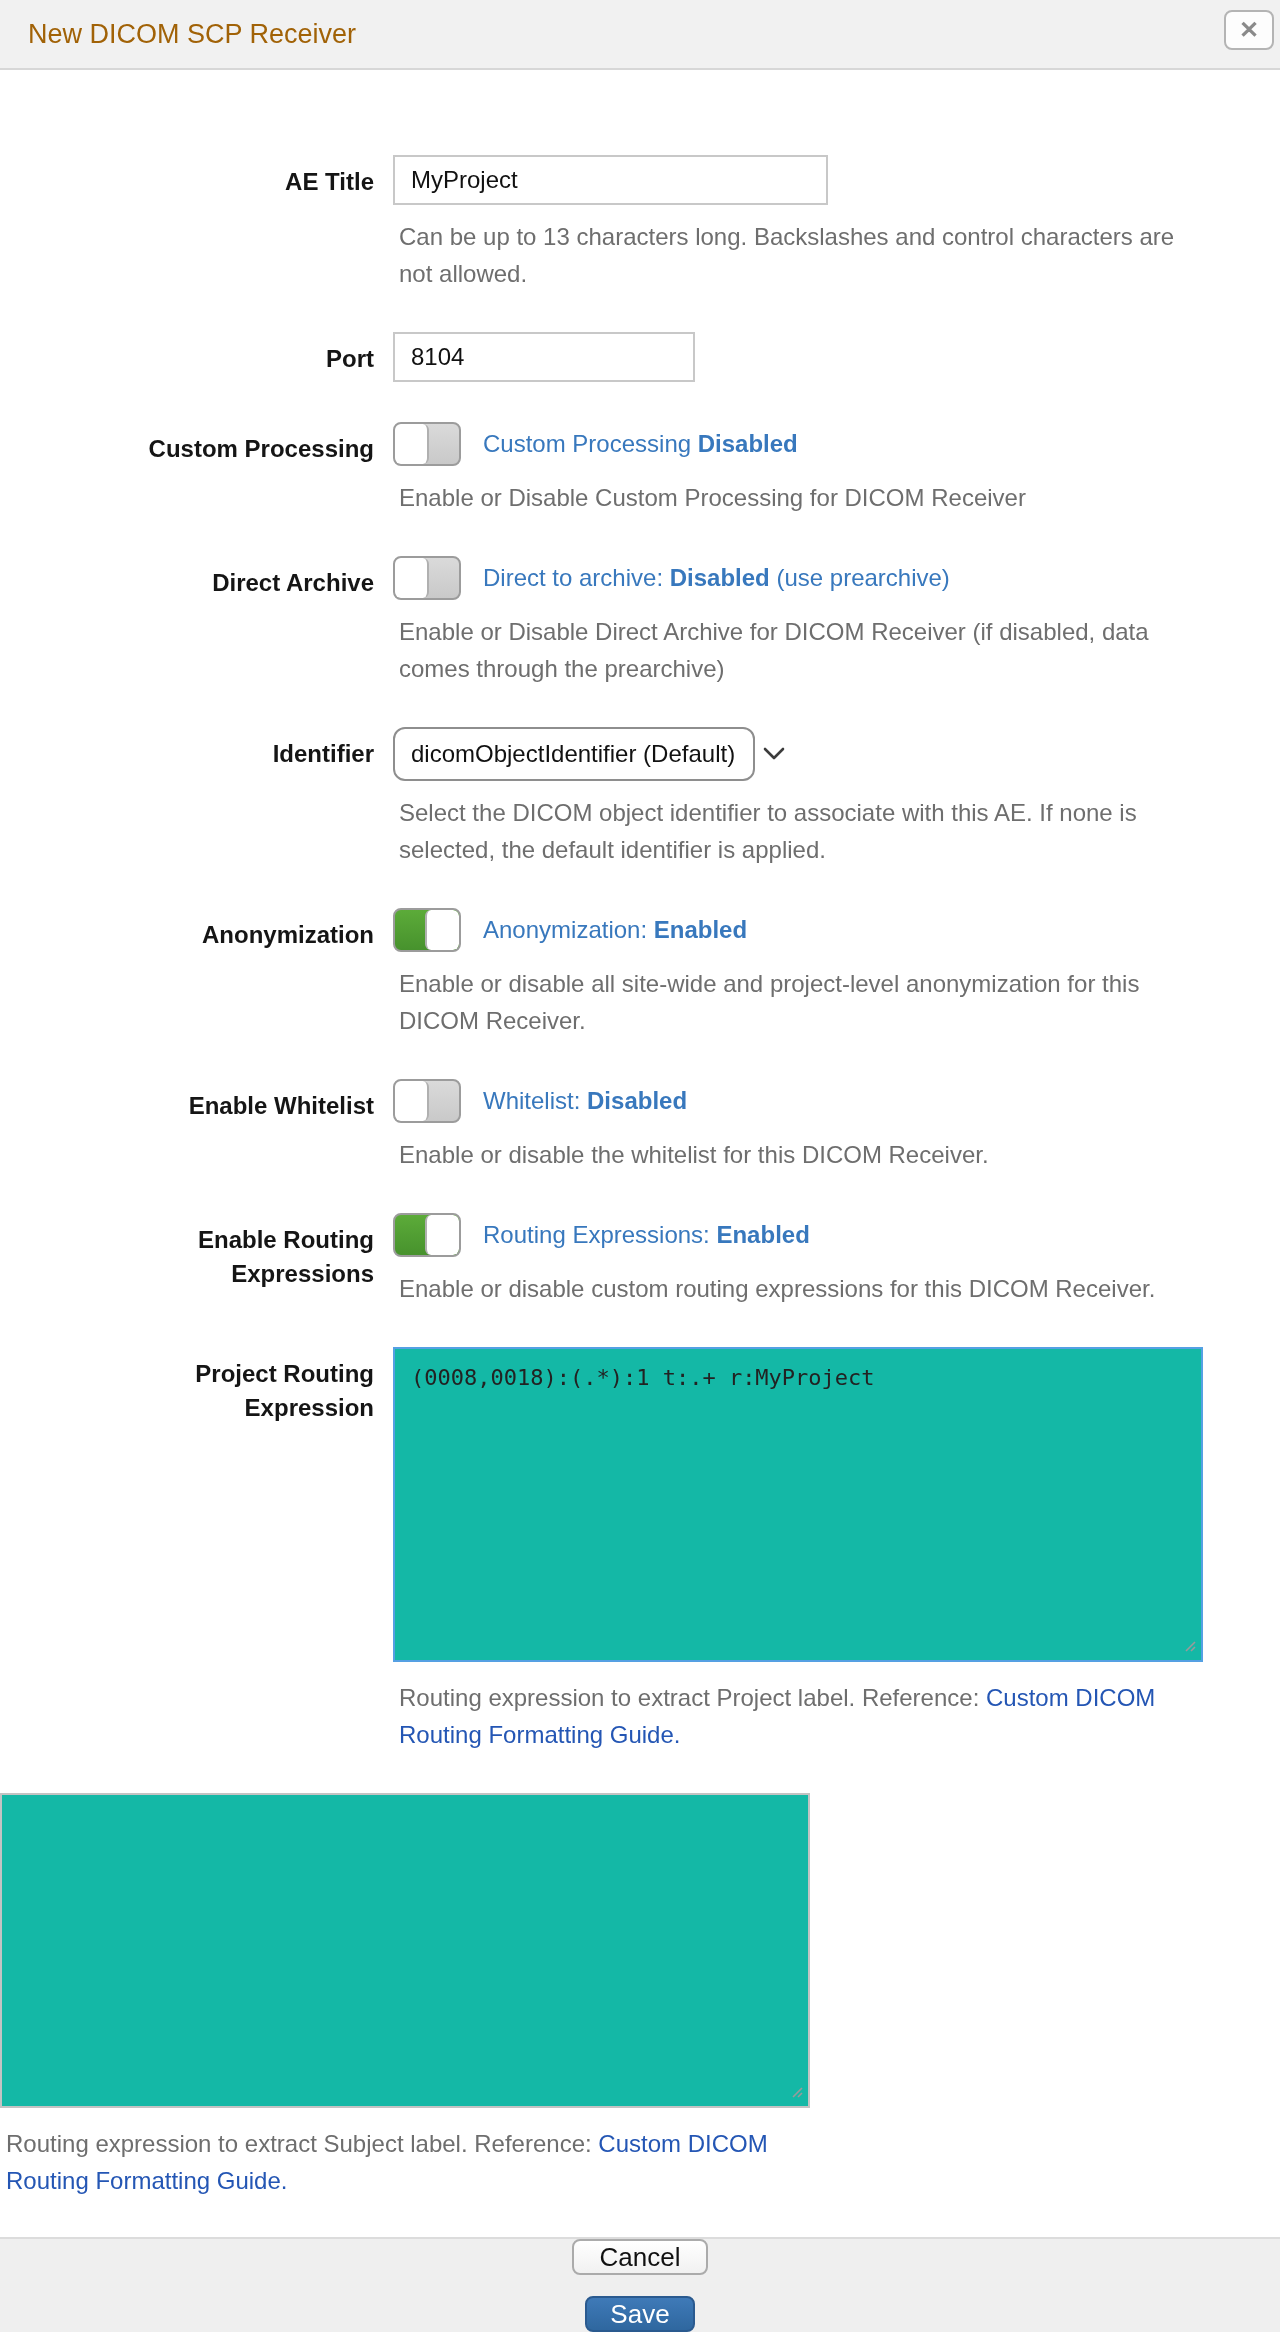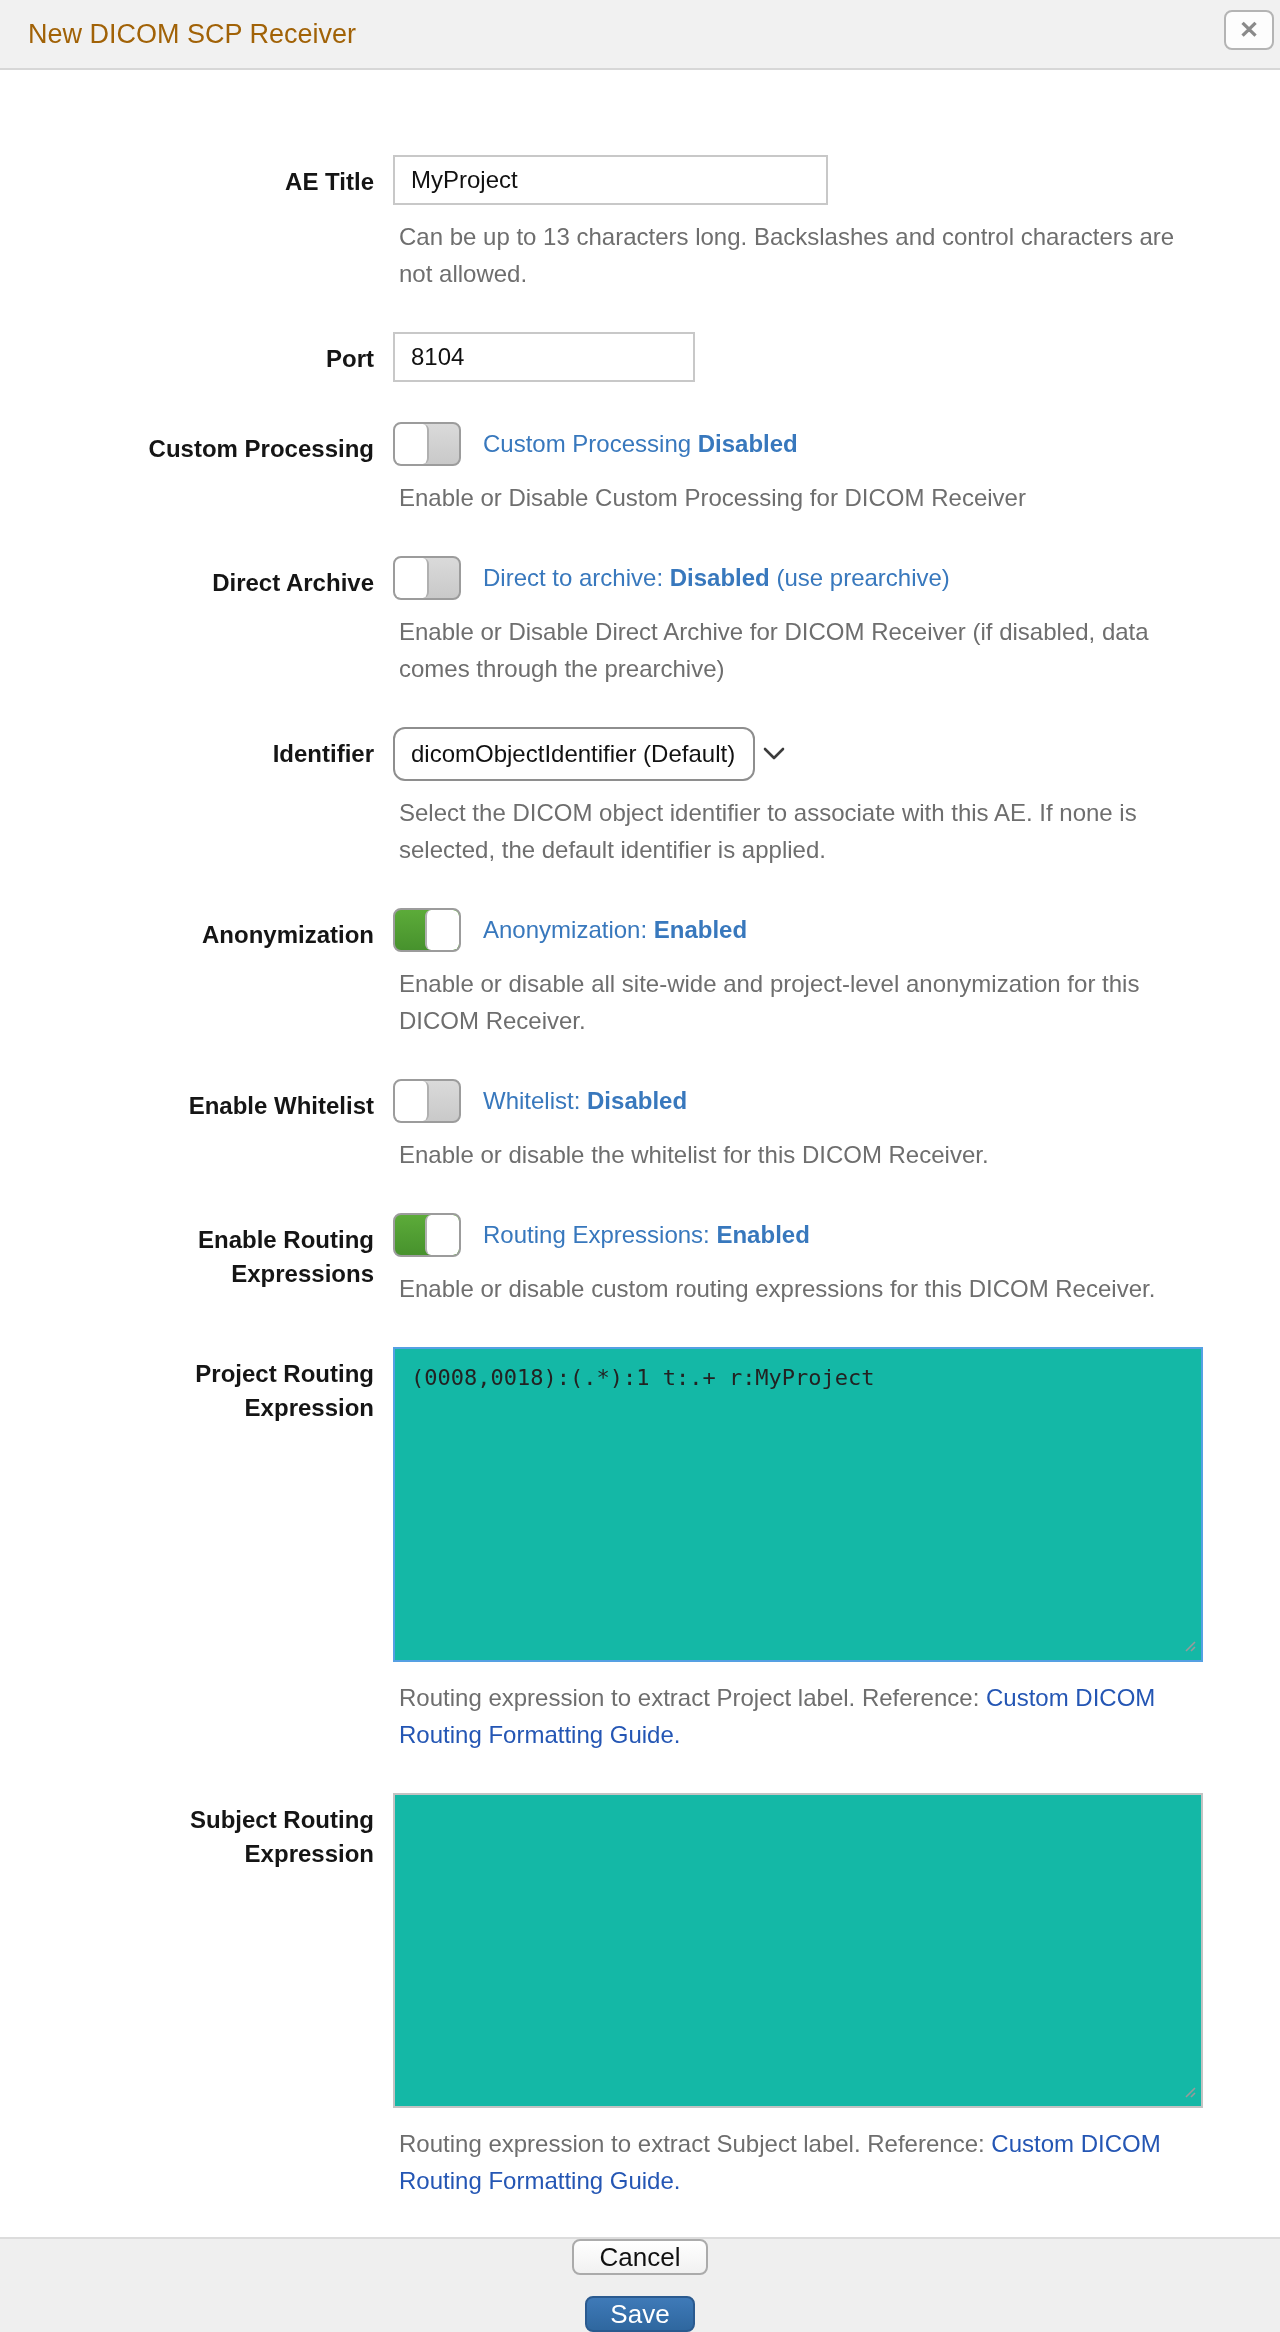--- a/index.html
+++ b/index.html
@@ -213,21 +213,20 @@
           <svg width="18" height="18" viewBox="0 0 18 18">
               <path d="M15 6 L6 15 M15 11 L11 15" stroke="#9a9a9a" stroke-width="1.6" fill="none"></path>
             </svg>
         </span>
       </div>
       <div class="help-text"><span>Routing expression to extract Project label. Reference: </span><a class="help-link">Custom DICOM Routing Formatting Guide</a><span class="help-link">.</span></div>
     </div>
   </div>
 
   <div class="form-row">
-    <div class="label-col">Subject Routing Expression</div>
     <div class="content-col">
       <div class="ta-wrap">
         <textarea spellcheck="false" style=""></textarea>
         <span class="resize-handle">
           <svg width="18" height="18" viewBox="0 0 18 18">
               <path d="M15 6 L6 15 M15 11 L11 15" stroke="#9a9a9a" stroke-width="1.6" fill="none"></path>
             </svg>
         </span>
       </div>
       <div class="help-text"><span>Routing expression to extract Subject label. Reference: </span><a class="help-link">Custom DICOM Routing Formatting Guide</a><span class="help-link">.</span></div>

